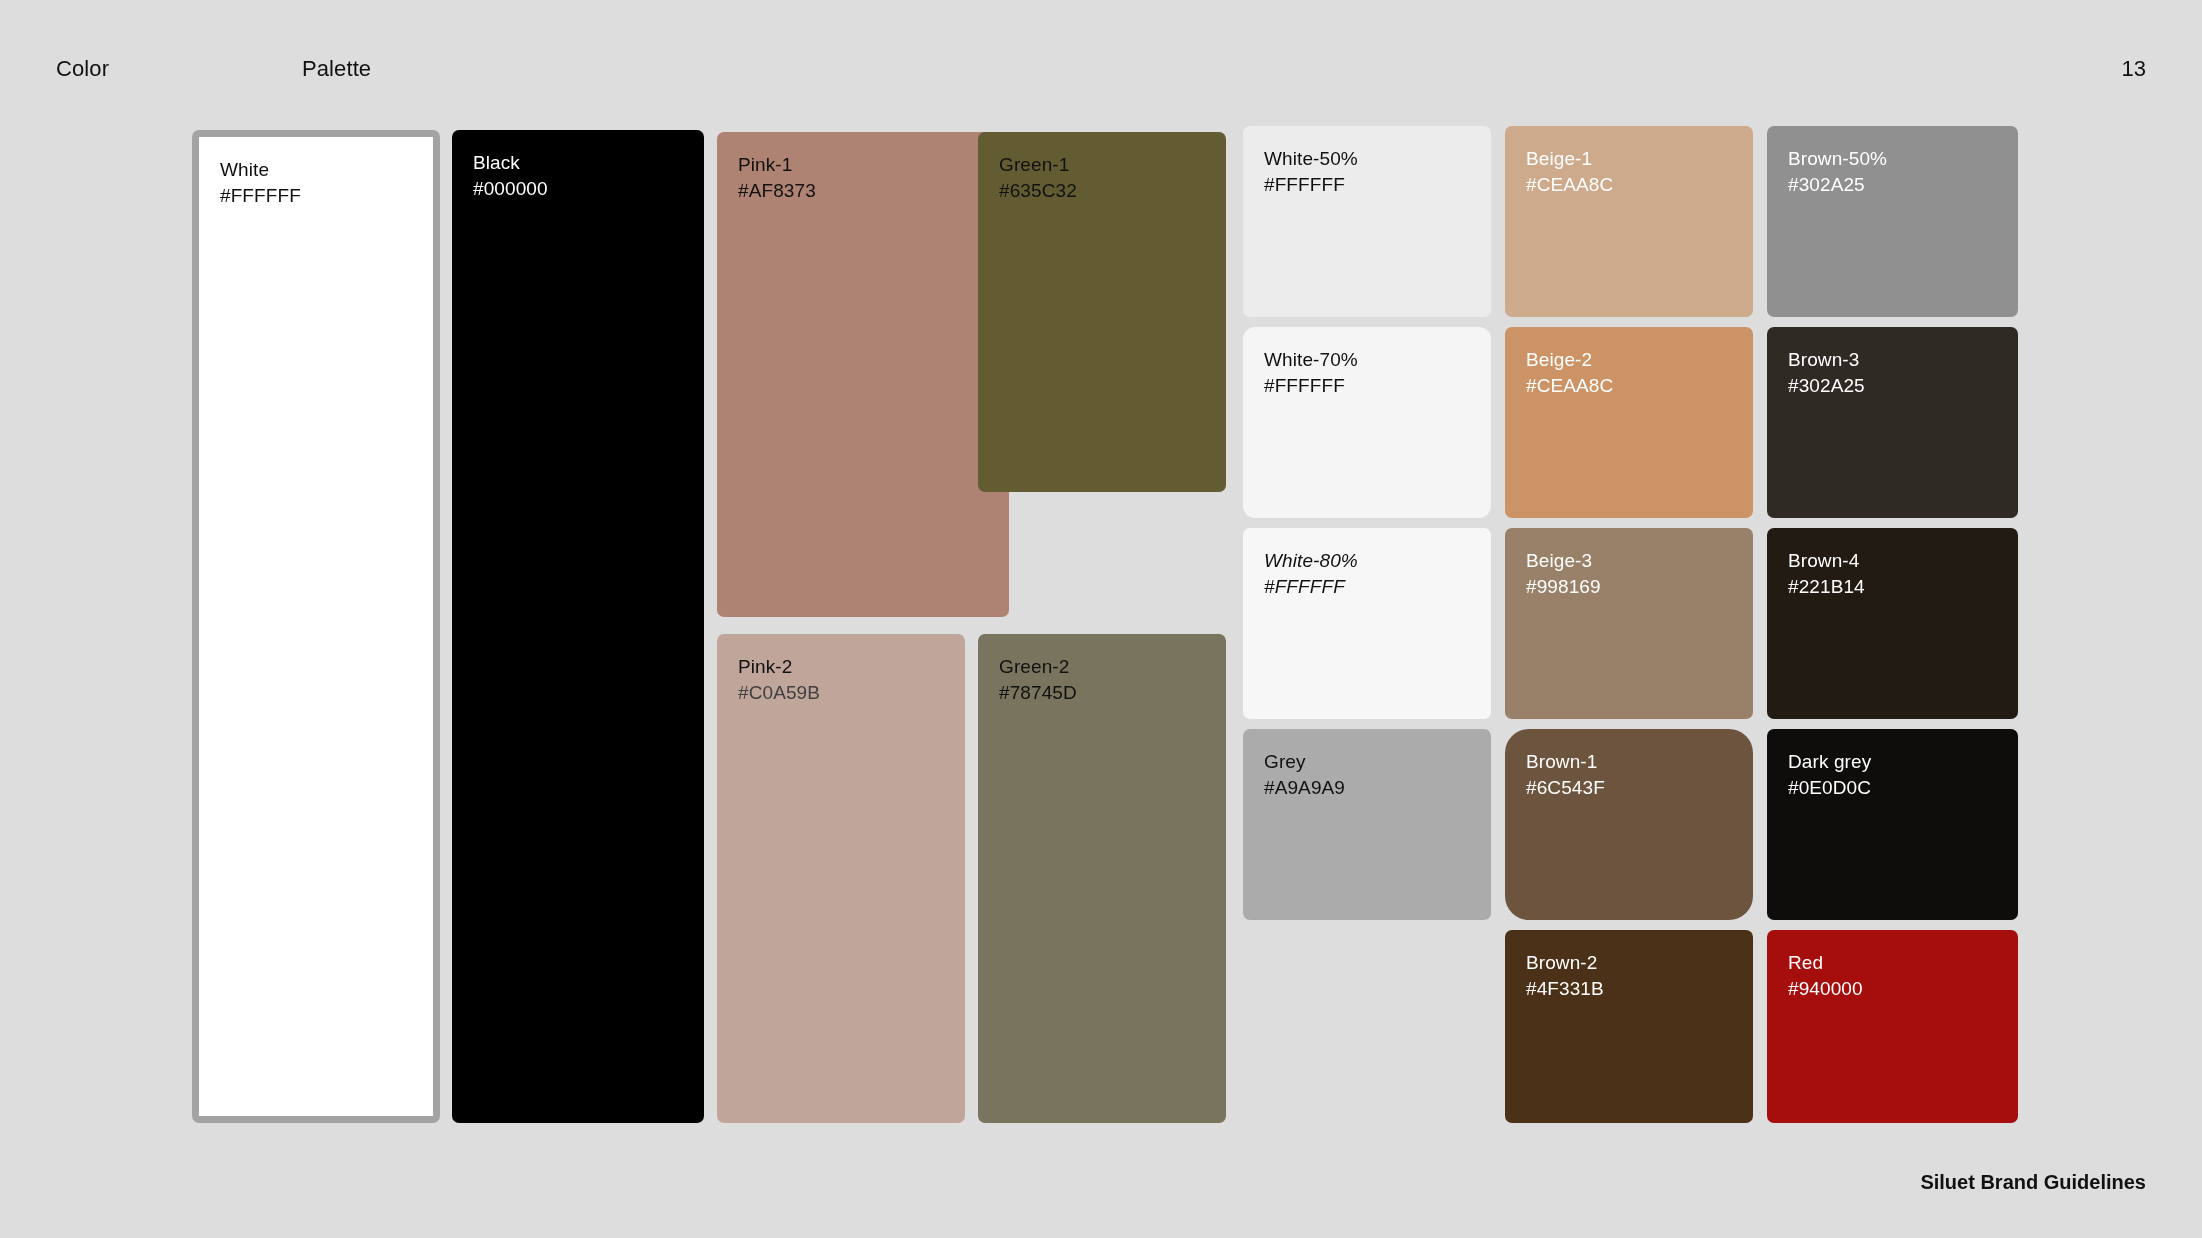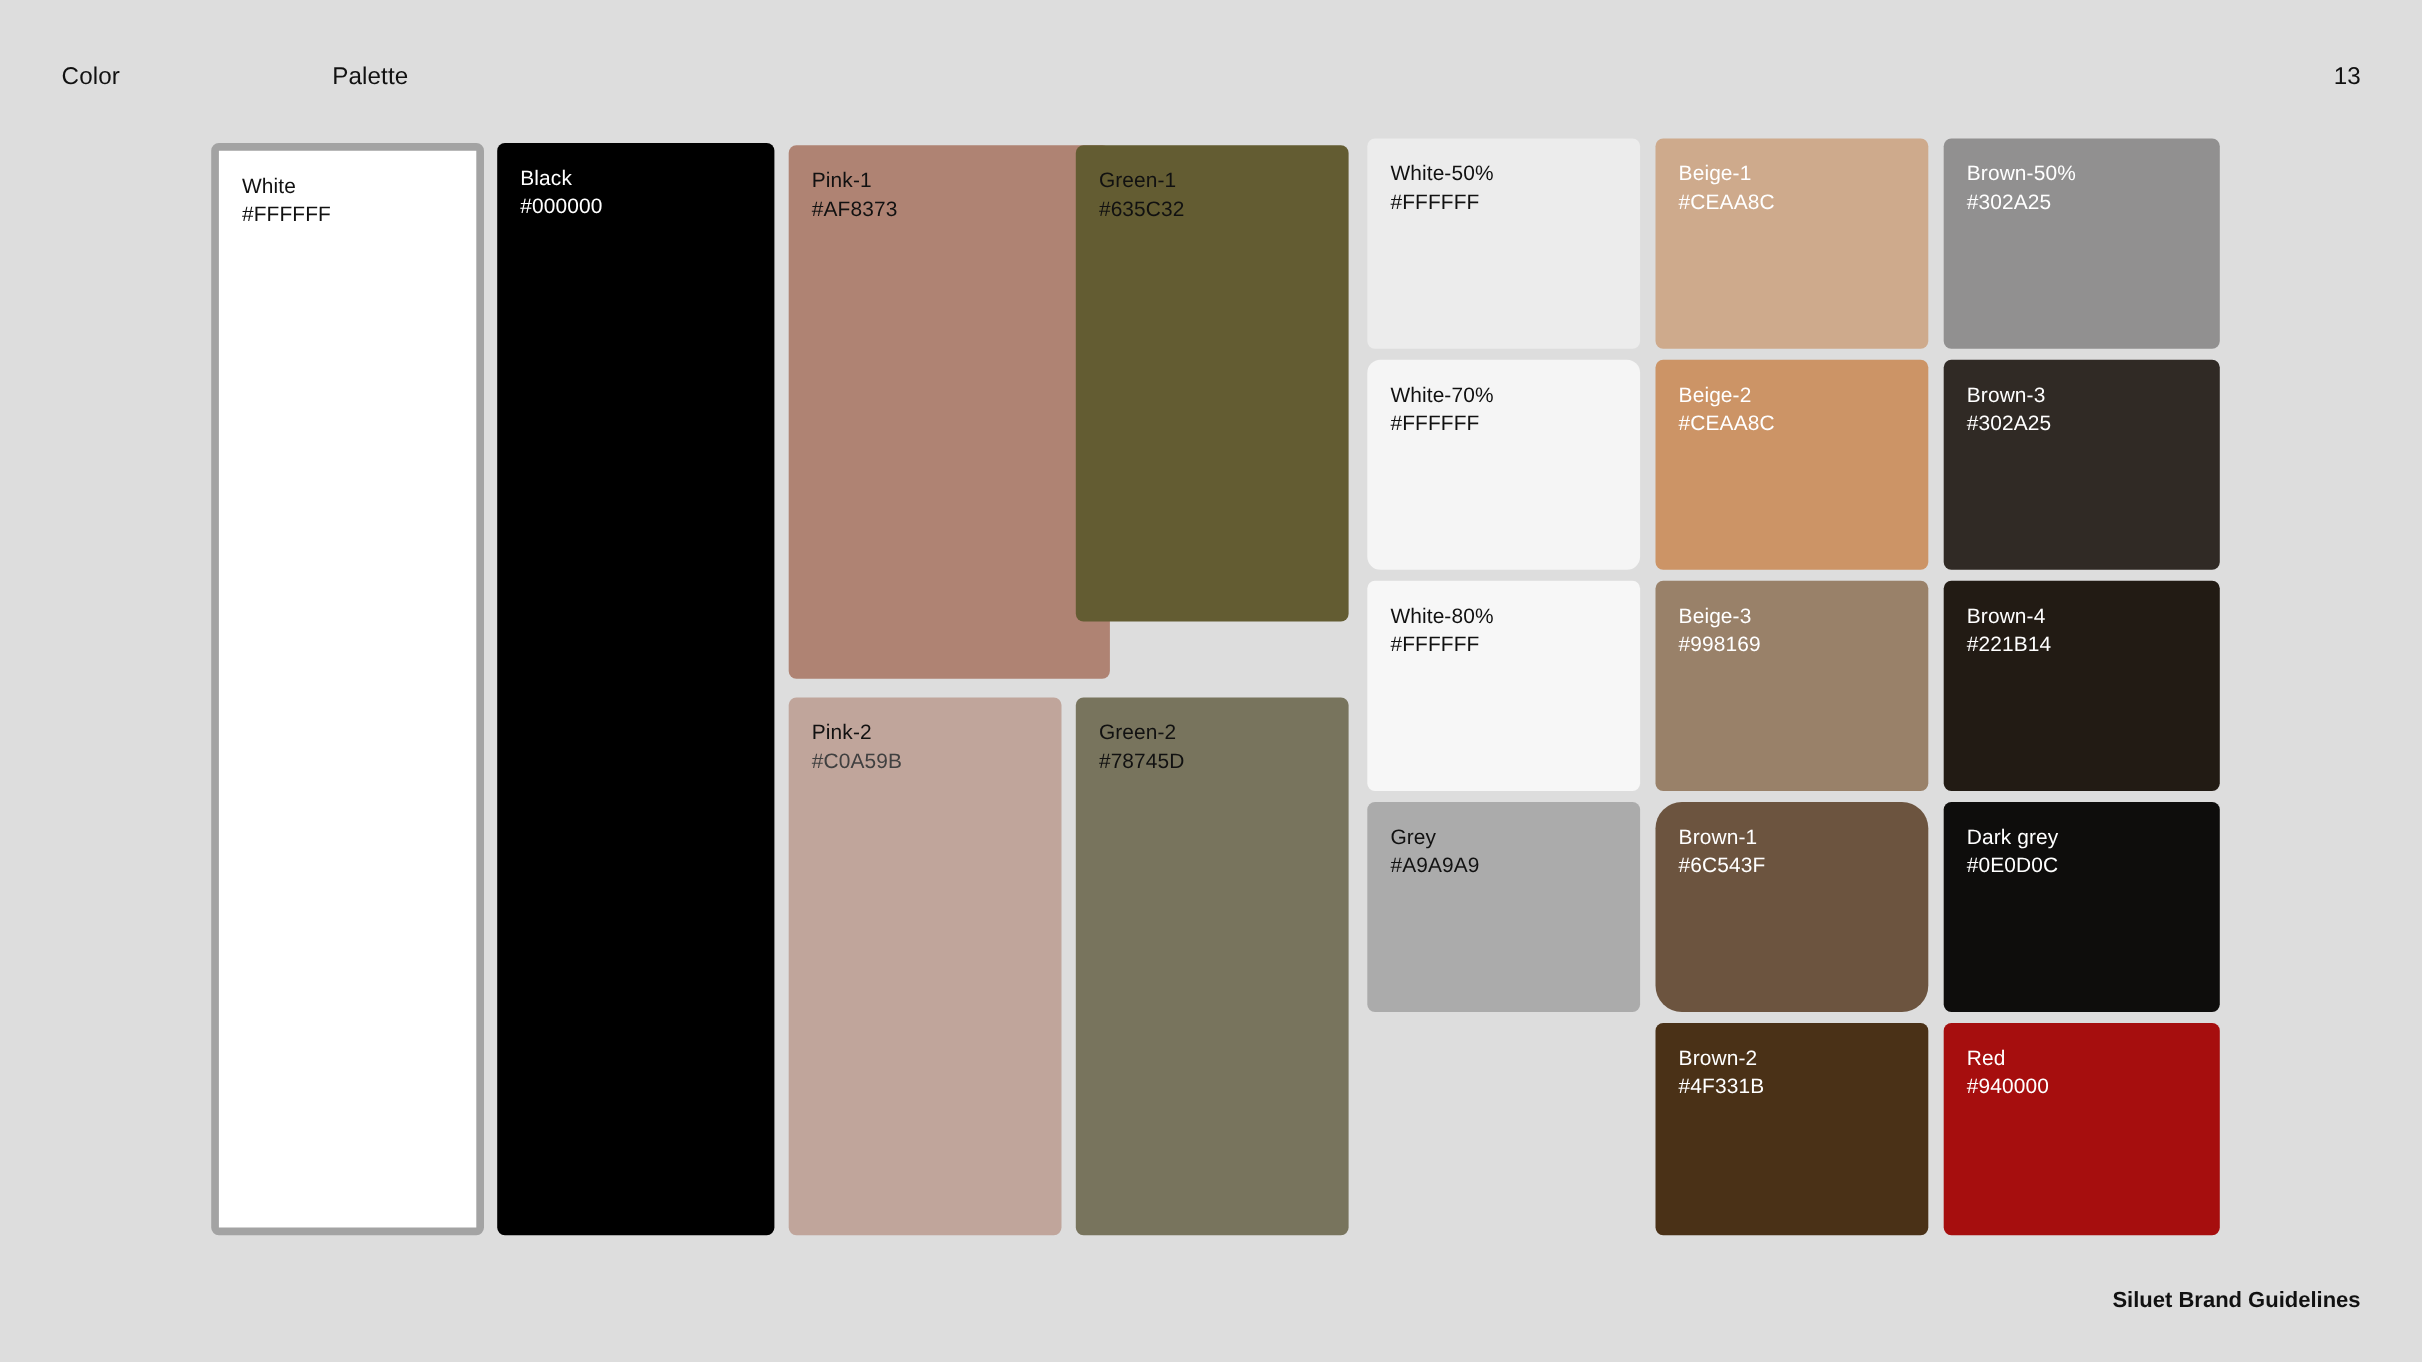--- a/index.html
+++ b/index.html
@@ -129,21 +129,21 @@
           <span class="swatch-name" style="color: rgb(17, 17, 17);">Pink-1</span>
           <span class="swatch-hex" style="color: rgb(17, 17, 17);">#AF8373</span>
         </div>
       </div>
       <div class="swatch" style="left: 717px; top: 634px; width: 248px; height: 489px; background: rgb(192, 165, 155);">
         <div class="swatch-labels">
           <span class="swatch-name" style="color: rgb(17, 17, 17);">Pink-2</span>
           <span class="swatch-hex" style="color: #404040;">#C0A59B</span>
         </div>
       </div>
-      <div class="swatch" style="left: 978px; top: 132px; width: 248px; height: 433px; background: rgb(99, 92, 50);">
+      <div class="swatch" style="left: 978px; top: 132px; width: 248px; height: 360px; background: rgb(99, 92, 50);">
         <div class="swatch-labels">
           <span class="swatch-name" style="color: rgb(17, 17, 17);">Green-1</span>
           <span class="swatch-hex" style="color: rgb(17, 17, 17);">#635C32</span>
         </div>
       </div>
       <div class="swatch" style="left: 978px; top: 634px; width: 248px; height: 489px; background: rgb(120, 116, 93);">
         <div class="swatch-labels">
           <span class="swatch-name" style="color: rgb(17, 17, 17);">Green-2</span>
           <span class="swatch-hex" style="color: rgb(17, 17, 17);">#78745D</span>
         </div>
@@ -153,21 +153,21 @@
           <span class="swatch-name" style="color: rgb(17, 17, 17);">White-50%</span>
           <span class="swatch-hex" style="color: rgb(17, 17, 17);">#FFFFFF</span>
         </div>
       </div>
       <div class="swatch" style="left: 1243px; top: 327px; width: 248px; height: 191px; background: rgb(245, 245, 245); border-radius: 12px;">
         <div class="swatch-labels">
           <span class="swatch-name" style="color: rgb(17, 17, 17);">White-70%</span>
           <span class="swatch-hex" style="color: rgb(17, 17, 17);">#FFFFFF</span>
         </div>
       </div>
-      <div class="swatch" style="left: 1243px; top: 528px; width: 248px; height: 191px; background: rgb(247, 247, 247);">
+      <div class="swatch" style="left: 1243px; top: 528px; width: 248px; height: 191px; background: rgb(247, 247, 247); font-style: italic;">
         <div class="swatch-labels">
           <span class="swatch-name" style="color: rgb(17, 17, 17);">White-80%</span>
           <span class="swatch-hex" style="color: rgb(17, 17, 17);">#FFFFFF</span>
         </div>
       </div>
       <div class="swatch" style="left: 1243px; top: 729px; width: 248px; height: 191px; background: rgb(171, 171, 171);">
         <div class="swatch-labels">
           <span class="swatch-name" style="color: rgb(17, 17, 17);">Grey</span>
           <span class="swatch-hex" style="color: rgb(17, 17, 17);">#A9A9A9</span>
         </div>

